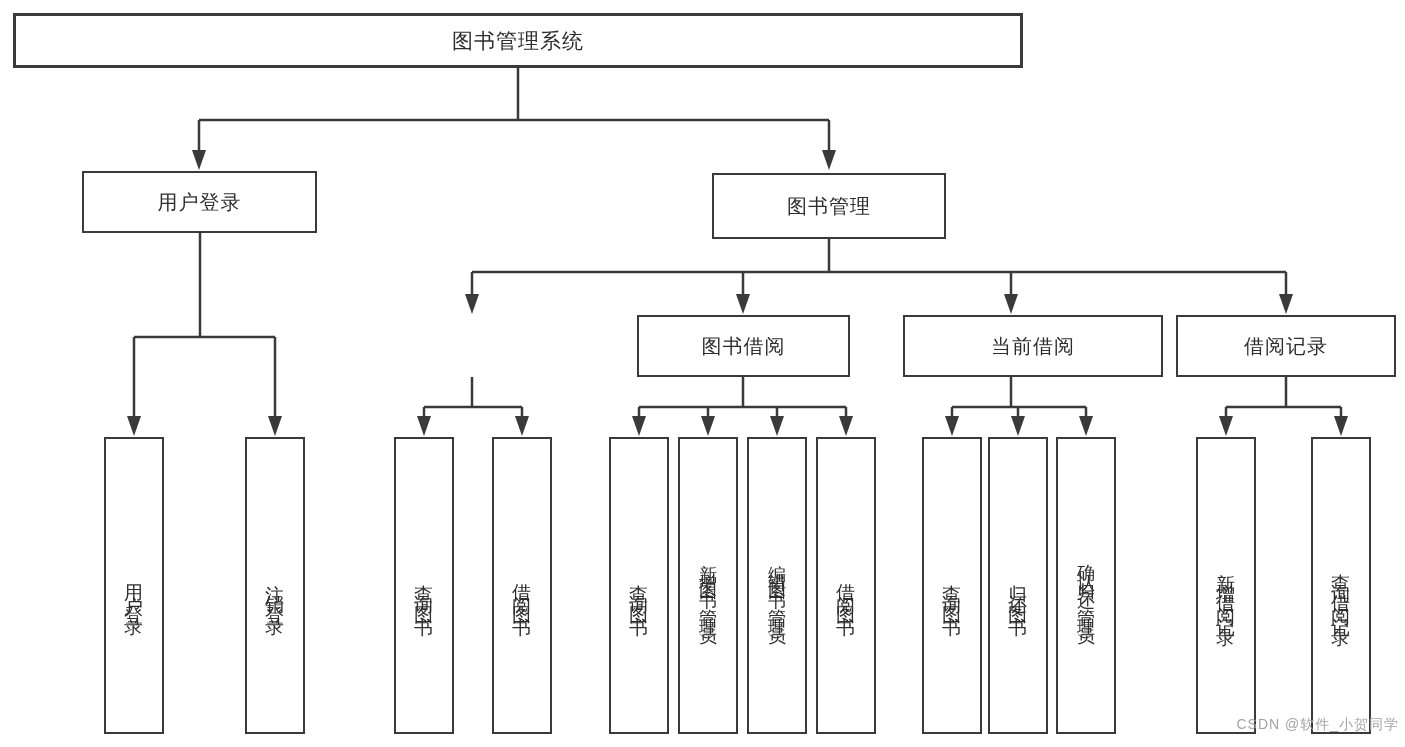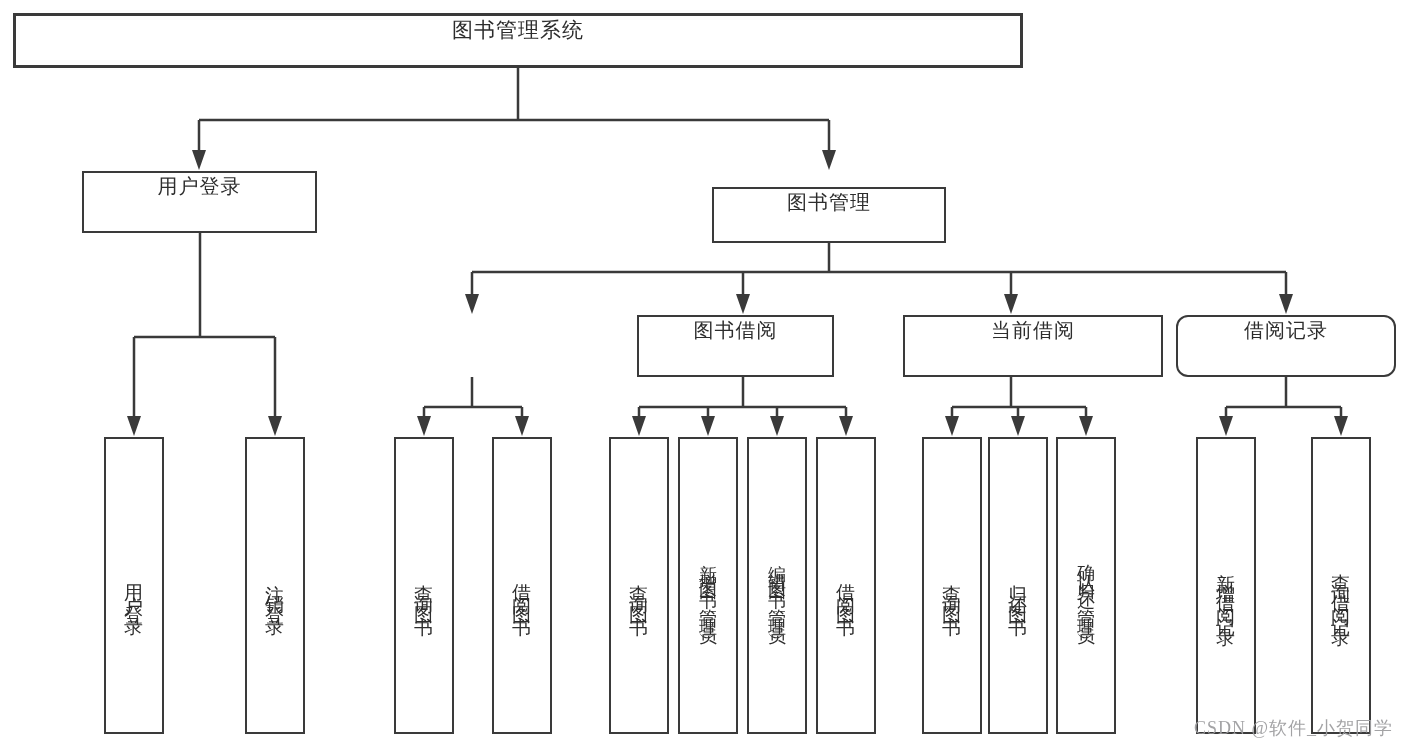--- a/index.html
+++ b/index.html
@@ -16,20 +16,21 @@
     left: 0; top: 0;
     width: 1405px; height: 747px;
     pointer-events: none;
   }
   .hbox {
     position: absolute;
     box-sizing: border-box;
     background: #ffffff;
     border: 3px solid #3a3a3a;
     display: flex;
+    align-items: center;
     justify-content: center;
     font-size: 21px;
     color: #2d2d2d;
     letter-spacing: 1px;
     white-space: nowrap;
   }
   .hbox.thin { border-width: 2.5px; font-size: 20px; }
   .vbox {
     position: absolute;
     box-sizing: border-box;
@@ -48,28 +49,27 @@
     font-size: 19px;
     line-height: 1;
     letter-spacing: 11px;
     margin-bottom: -11px;
     color: #2d2d2d;
     white-space: nowrap;
   }
   .vbox.tight .vlabel { font-size: 18px; letter-spacing: 9px; margin-bottom: -9px; }
   .watermark {
     position: absolute;
-    right: 12px;
+    right: 6px;
     top: 716px;
-    font-size: 18px;
+    font-size: 14px;
     color: rgba(158,158,160,0.95);
     letter-spacing: 1px;
     white-space: nowrap;
     z-index: 5;
-    font-family: Liberation Serif, serif;
   }
   svg line, svg path { stroke: #3a3a3a; stroke-width: 2.5; fill: none; }
   svg polygon { fill: #3a3a3a; stroke: none; }
 </style>
 </head>
 <body>
 
 <div class="canvas">
 
   <svg class="connectors" viewBox="0 0 1405 747">
@@ -115,31 +115,31 @@
     </g>
   </svg>
 
   <div class="hbox" style="left:13px; top:13px; width:1010px; height:55px;">
     <span>图书管理系统</span>
   </div>
 
   <div class="hbox thin" style="left:82px; top:171px; width:235px; height:62px;">
     <span>用户登录</span>
   </div>
-  <div class="hbox thin" style="left:712px; top:187px; width:234px; height:56px;">
+  <div class="hbox thin" style="left:712px; top:173px; width:234px; height:66px;">
     <span>图书管理</span>
   </div>
 
-  <div class="hbox thin" style="left:637px; top:315px; width:197px; height:62px;">
+  <div class="hbox thin" style="left:637px; top:315px; width:213px; height:62px;">
     <span>图书借阅</span>
   </div>
   <div class="hbox thin" style="left:903px; top:315px; width:260px; height:62px;">
     <span>当前借阅</span>
   </div>
-  <div class="hbox thin" style="left:1176px; top:315px; width:220px; height:62px;border-radius:12px;">
+  <div class="hbox thin" style="left:1176px; top:315px; width:220px; height:62px;">
     <span>借阅记录</span>
   </div>
 
   <div class="vbox" style="left:104px;">
     <span class="vlabel">用户登录</span>
   </div>
   <div class="vbox" style="left:245px;">
     <span class="vlabel">注销登录</span>
   </div>
 

